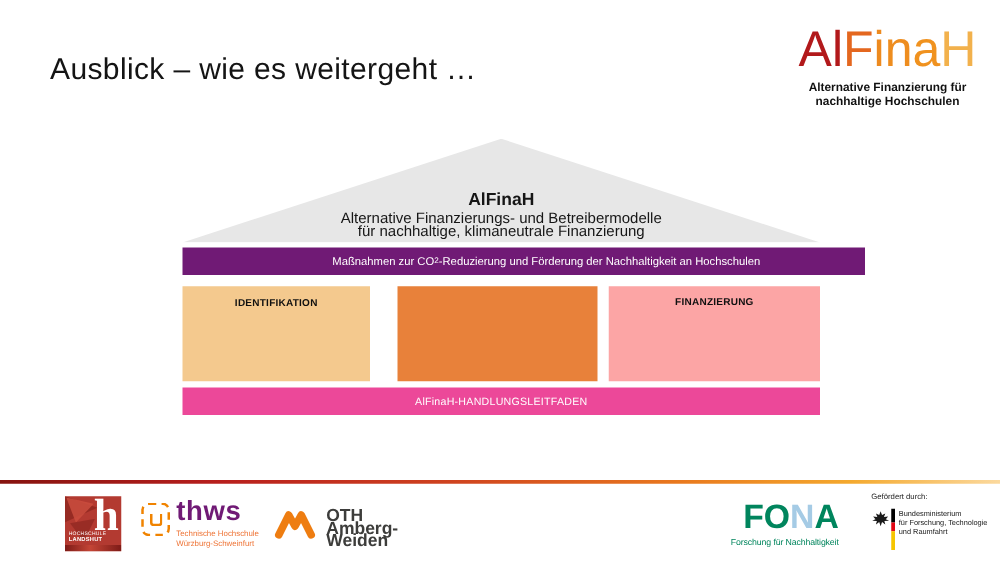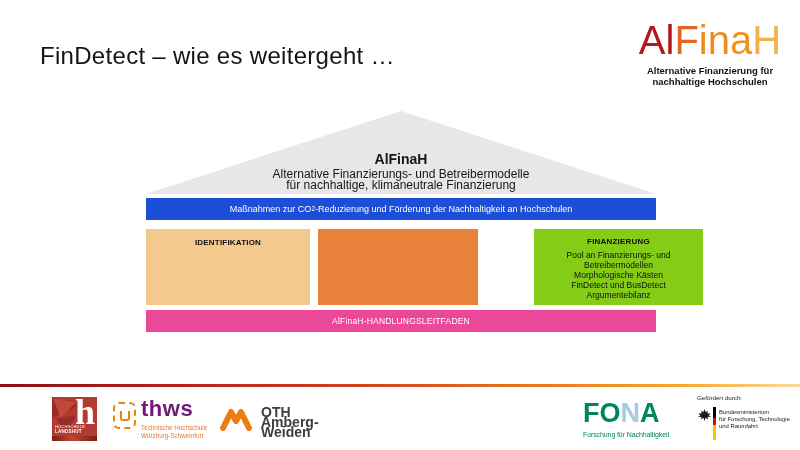--- a/index.html
+++ b/index.html
@@ -22,21 +22,21 @@
   .roof-title { font-size:14px; font-weight:700; color:#161616; margin-bottom:2px; }
   .roof-line { font-size:12px; line-height:11px; color:#161616; }
 
   .bar { position:absolute; left:146px; width:510px; height:22px; color:#ffffff;
          display:flex; align-items:center; justify-content:center; }
   .bar-co2 { top:198px; font-size:9px; }
   .bar-guide { top:310px; font-size:8.5px; letter-spacing:.2px; }
   .bar sub { font-size:6.5px; line-height:0; }
 
   .box { position:absolute; top:229px; height:76px; color:#101010; text-align:center; box-sizing:border-box; }
-  .box-1 { left:146px; width:164px; }
+  .box-1 { left:146px; width:150px; }
   .box-2 { left:318px; width:160px; }
   .box-3 { left:487px; width:169px; }
   .box-title { font-size:8px; font-weight:700; margin-top:9px; letter-spacing:.2px; }
   .box-lines { margin-top:5px; font-size:8.5px; line-height:10px; }
   .box-2 .box-title, .box-3 .box-title { margin-top:8px; }
   .box-2 .box-lines, .box-3 .box-lines { margin-top:4px; }
 
   
   .grad { position:absolute; left:0; top:384px; width:800px; height:3px;
           background:linear-gradient(90deg,#86130f 0%,#b81f1d 22%,#cf4320 45%,#e9791e 68%,#f4a92e 85%,#fbd99e 100%); }
@@ -56,77 +56,70 @@
   .thws { position:absolute; left:113px; top:399px; width:95px; height:42px; }
   .thws-mark { position:absolute; left:0; top:3px; width:19px; height:23px; border:2.5px dashed #f08300; border-radius:6px; }
   .thws-mark-inner { position:absolute; left:5px; top:7px; width:6px; height:8px; border:2px solid #f08300; border-top:none; border-radius:0 0 3px 3px; }
   .thws-word { position:absolute; left:28px; top:-3px; font-size:22px; font-weight:700; color:#701a75; letter-spacing:.5px; }
   .thws-sub { position:absolute; left:28px; top:25px; font-size:6.3px; line-height:7.5px; color:#ee7436; white-space:nowrap; }
 
   .oth { position:absolute; left:219px; top:405px; width:130px; height:30px; }
   .oth-mark { position:absolute; left:0; top:2px; }
   .oth-text { position:absolute; left:42px; top:2px; font-size:14px; font-weight:700; color:#3d3d3b; line-height:10px; }
 
-  .fona { position:absolute; left:583px; top:400px; width:88px; text-align:left; }
+  .fona { position:absolute; left:583px; top:400px; width:88px; text-align:right; }
   .fona-word { font-size:27px; font-weight:700; line-height:1; white-space:nowrap; }
   .fona-sub { margin-top:4px; font-size:7px; white-space:nowrap; letter-spacing:-.1px; }
 
   .funding { position:absolute; left:697px; top:394px; width:100px; }
   .funding-label { font-size:6.2px; color:#222; }
   .bmbf { position:relative; margin-top:6px; height:35px; }
   .eagle { position:absolute; left:0; top:1px; }
   .flag { position:absolute; left:16px; top:0; width:3px; height:33px; display:flex; flex-direction:column; }
   .fs-black { height:11px; background:#000; }
   .fs-red   { height:7px;  background:#e30613; }
   .fs-gold  { height:15px; background:#f6c500; }
   .ministry { position:absolute; left:22px; top:2px; font-size:5.9px; line-height:7.1px; color:#1a1a1a; }
 </style>
 </head>
 <body>
 
 <div class="slide">
 
-  <h1 class="title">FinDetect – wie es weitergeht …</h1>
+  <h1 class="title">Ausblick – wie es weitergeht …</h1>
 
   <div class="brand">
     <div class="brand-word"><span style="color: rgb(178, 25, 27);">A</span><span style="color: rgb(178, 25, 27);">l</span><span style="color: rgb(228, 103, 31);">F</span><span style="color: rgb(237, 138, 31);">i</span><span style="color: rgb(238, 141, 31);">n</span><span style="color: rgb(240, 146, 31);">a</span><span style="color: rgb(242, 177, 76);">H</span></div>
     <div class="brand-sub">
       <div>Alternative Finanzierung für</div>
       <div>nachhaltige Hochschulen</div>
     </div>
   </div>
 
   <div class="roof" style="background-color: rgb(231, 231, 231);">
     <div class="roof-title">AlFinaH</div>
     <div class="roof-line">Alternative Finanzierungs- und Betreibermodelle</div>
     <div class="roof-line">für nachhaltige, klimaneutrale Finanzierung</div>
   </div>
 
-  <div class="bar bar-co2" style="background-color: #1d4ed8;">
+  <div class="bar bar-co2" style="background-color: #701a75; padding-left: 36px;">
     <span>Maßnahmen zur CO</span>
       <sub>2</sub>
       <span>-Reduzierung und Förderung der Nachhaltigkeit an Hochschulen</span>
   </div>
 
   <div class="box box-1" style="background-color: rgb(244, 201, 142);">
     <div class="box-title">IDENTIFIKATION</div>
   </div>
 
   <div class="box box-2" style="background-color: rgb(232, 129, 58);">
   </div>
 
-  <div class="box box-3" style="background-color: #84cc16; margin-left: 47px;">
+  <div class="box box-3" style="background-color: #fca5a5;">
     <div class="box-title">FINANZIERUNG</div>
-    <div class="box-lines">
-      <div>Pool an Finanzierungs- und</div>
-      <div>Betreibermodellen</div>
-      <div>Morphologische Kästen</div>
-      <div>FinDetect und BusDetect</div>
-      <div>Argumentebilanz</div>
-    </div>
   </div>
 
   <div class="bar bar-guide" style="background-color: #ec4899;">AlFinaH-HANDLUNGSLEITFADEN</div>
 
   <div class="grad"></div>
 
   <div class="hsl">
     <div class="hsl-f1"></div>
     <div class="hsl-f2"></div>
     <div class="hsl-f3"></div>

